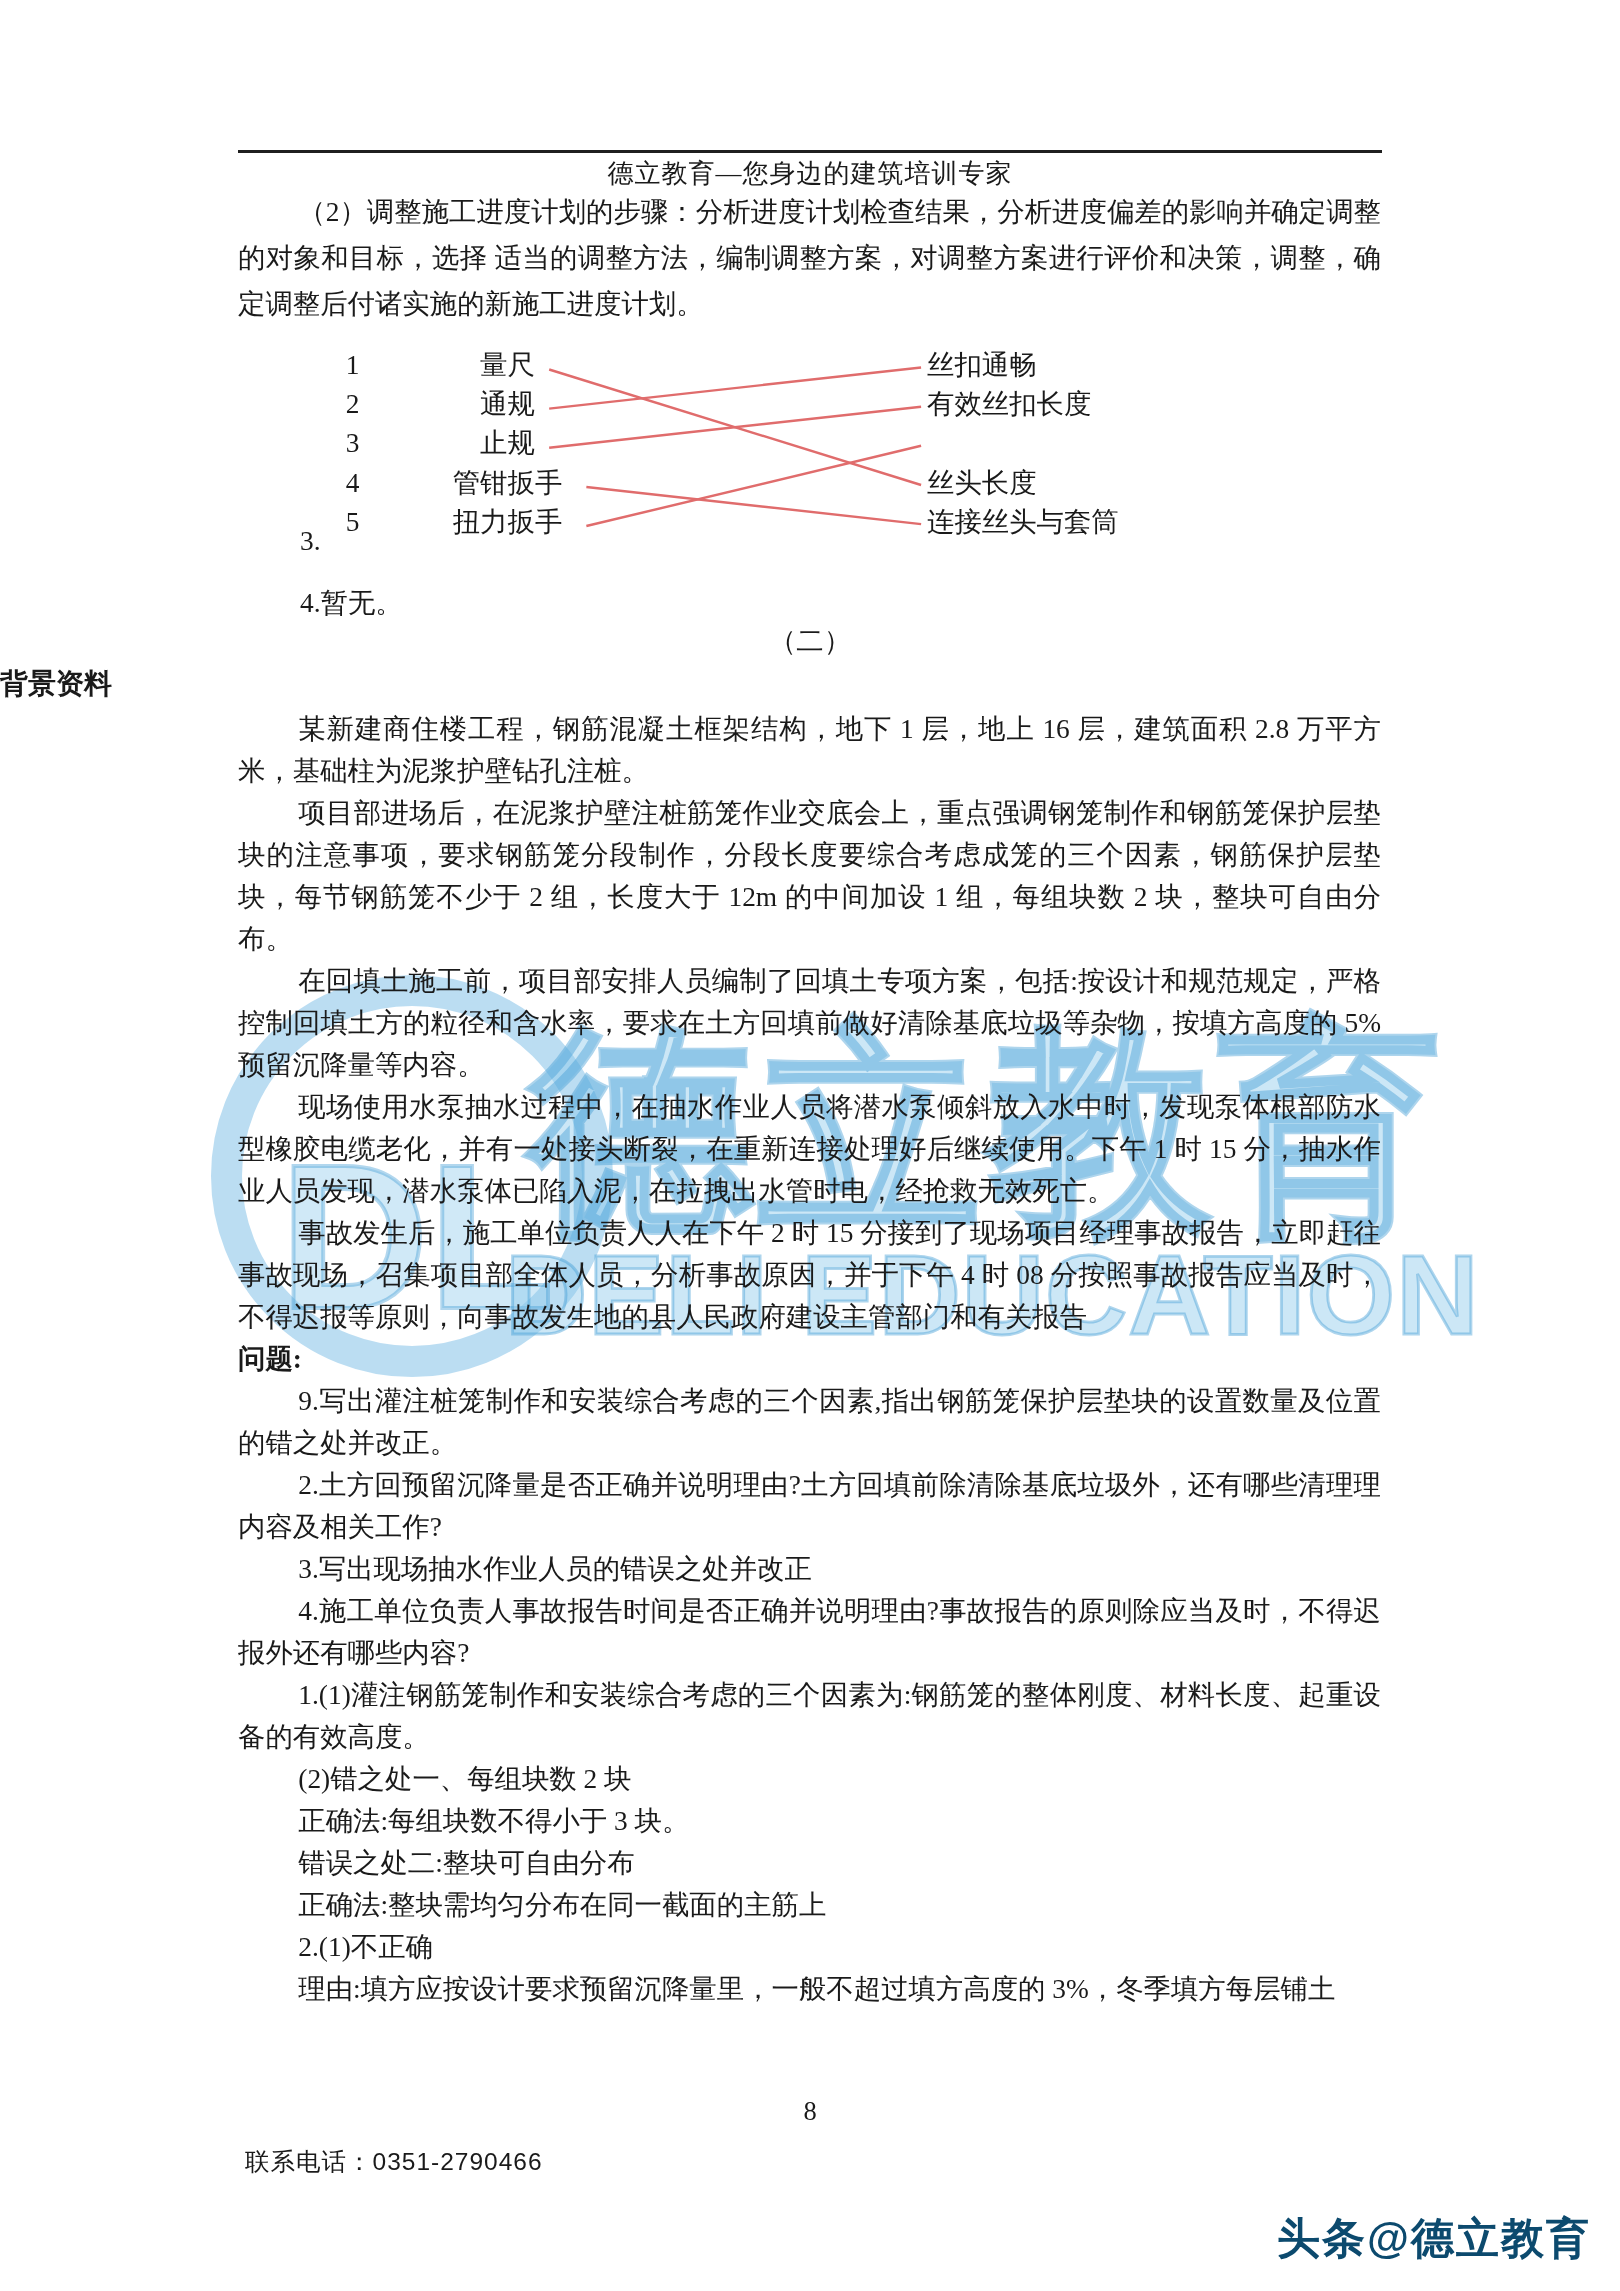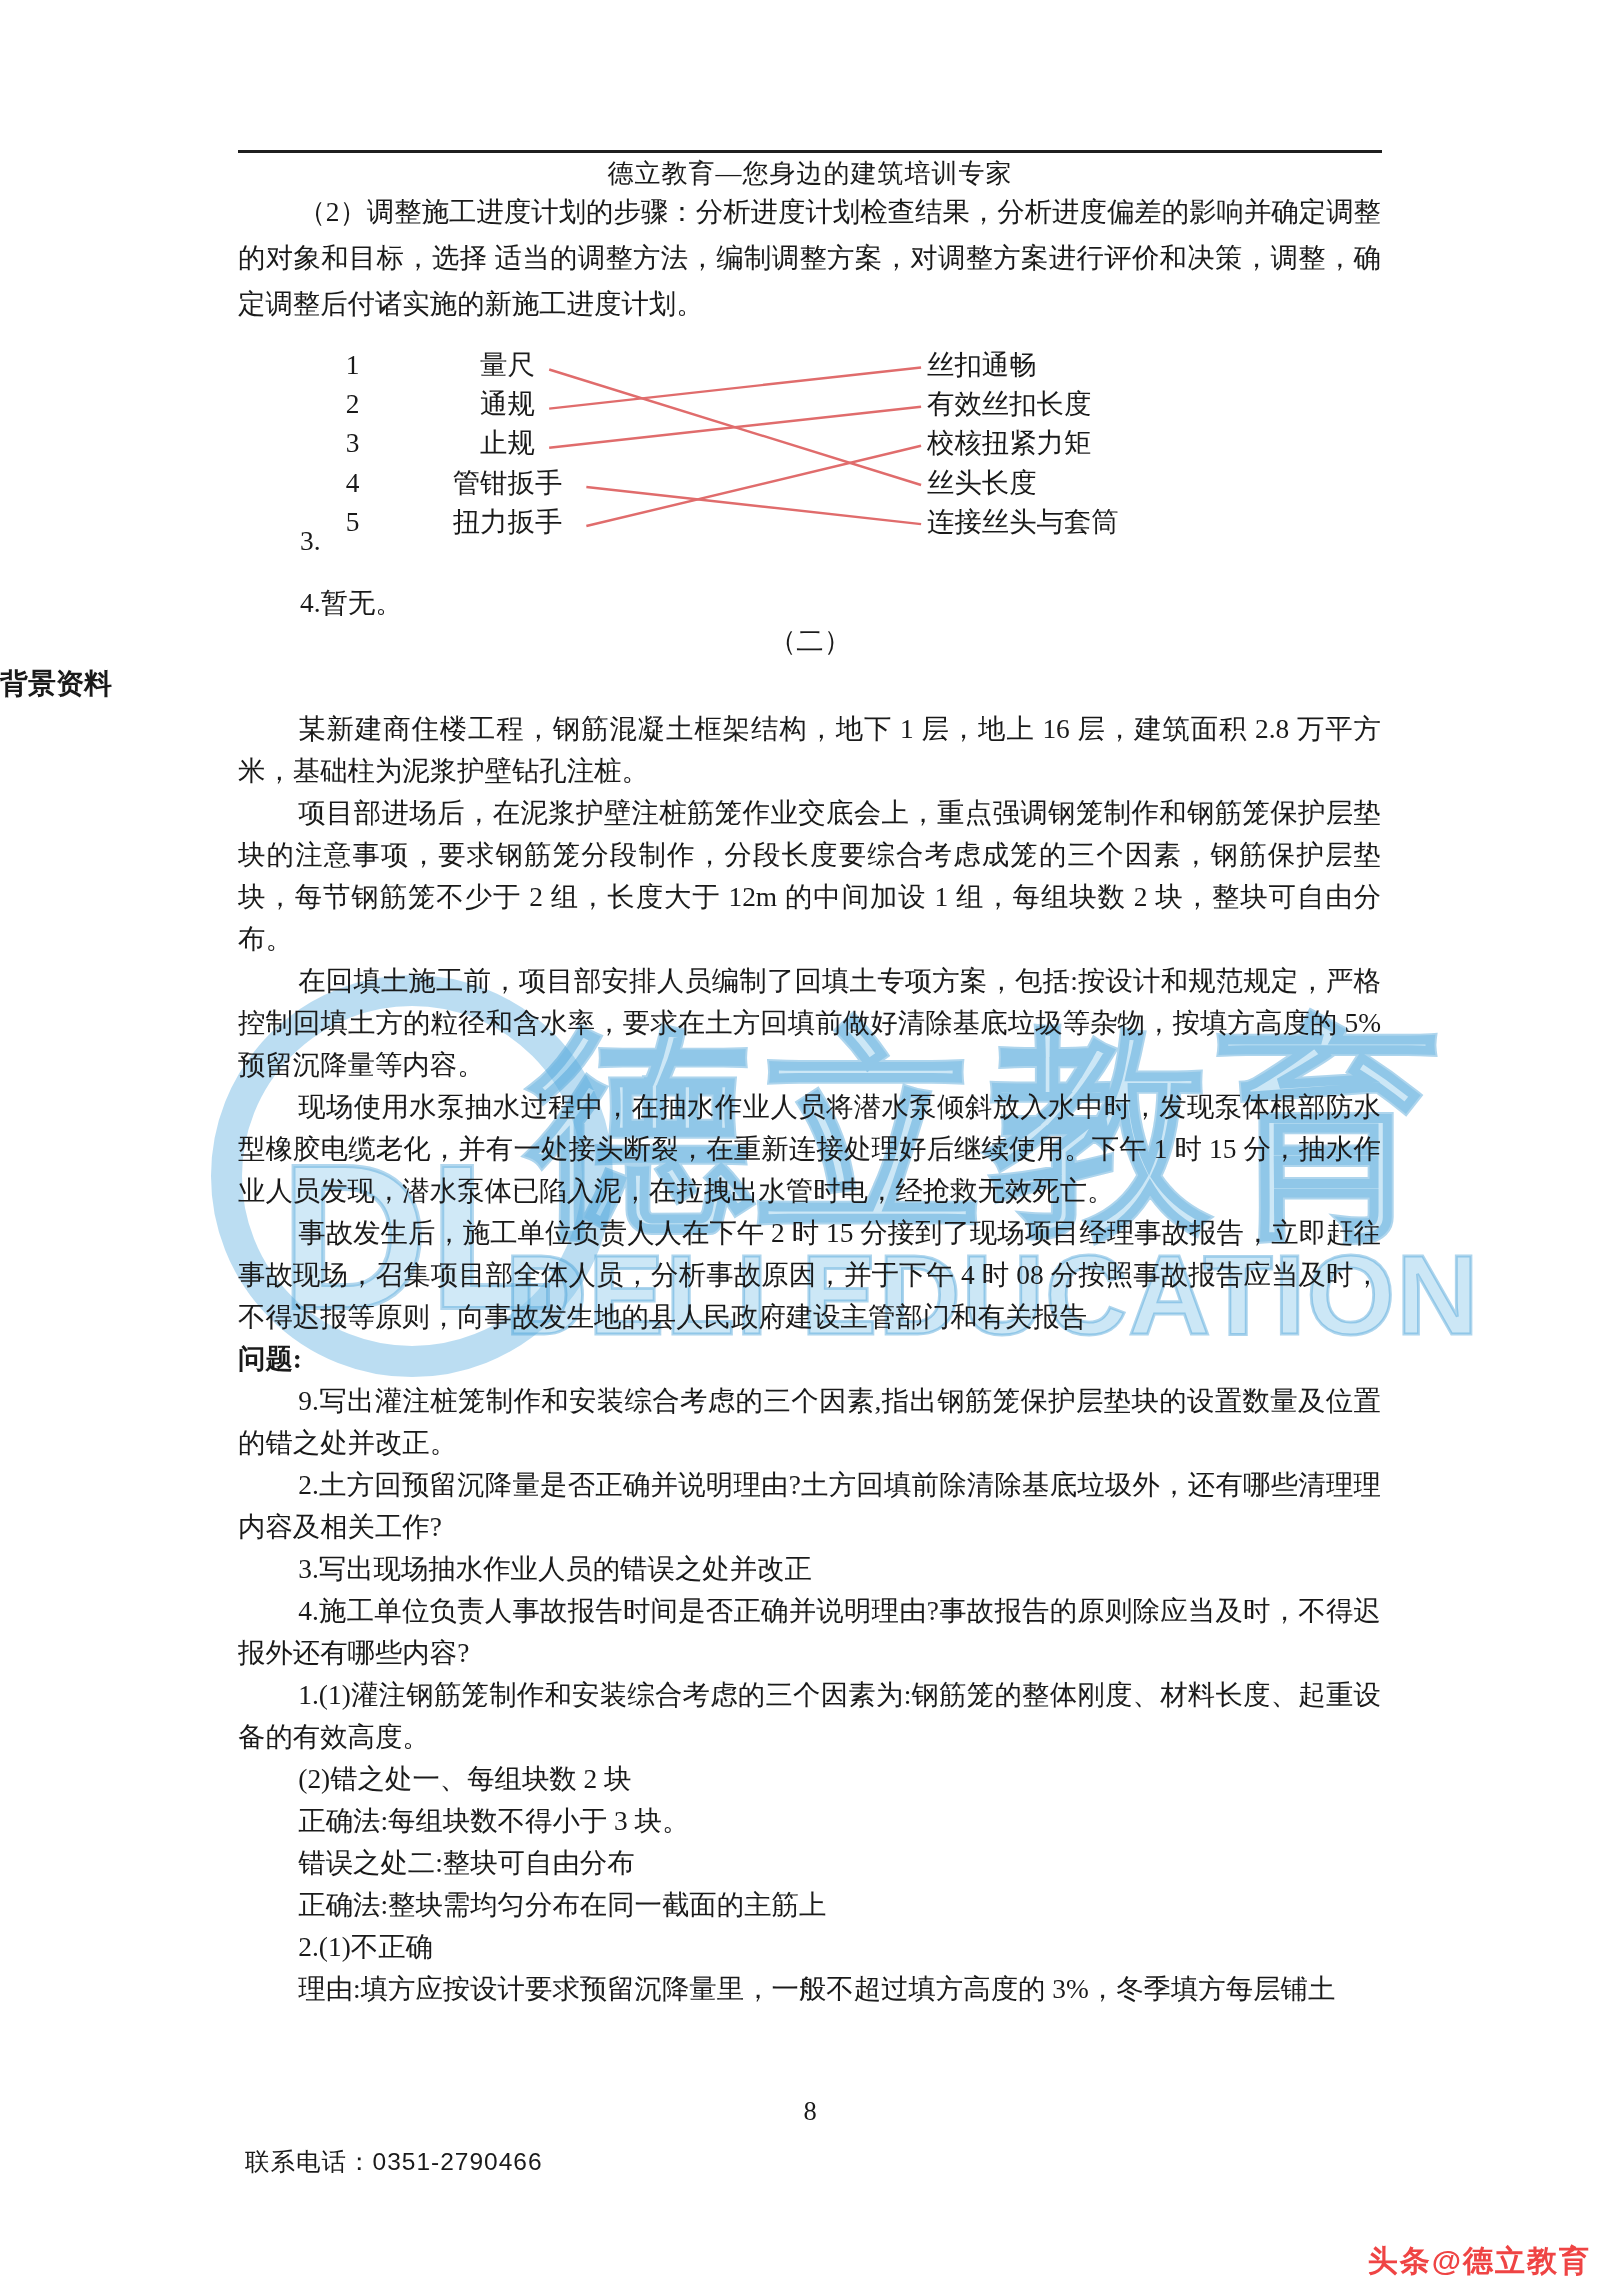--- a/index.html
+++ b/index.html
@@ -88,25 +88,24 @@
   .page-number{
     position:absolute;top:2096px;left:0;width:1620px;text-align:center;
     font-size:26.5px;z-index:1;
   }
   .footer-phone{
     position:absolute;top:2145px;left:245px;font-size:24.5px;z-index:1;
     font-family:"Liberation Sans","DejaVu Sans",sans-serif;
     letter-spacing:1px;
   }
   .toutiao-tag{
-    position:absolute;top:2210px;right:29px;font-size:30px;z-index:1;
+    position:absolute;top:2210px;right:29px;font-size:43px;z-index:1;
     font-family:"Liberation Sans","DejaVu Sans",sans-serif;
-    font-weight:900;color:#ef4444;letter-spacing:2px;
+    font-weight:900;color:#0c4a6e;letter-spacing:2px;
     text-shadow:2px 2px 0 rgba(255,255,255,0.85);
-    margin-top:31px;
   }
 </style>
 </head>
 <body>
 
 <div class="page">
 
   <div class="wm wm-ring"></div>
   <div class="wm wm-monogram">DL</div>
   <div class="wm wm-cn">德立教育</div>
@@ -134,21 +133,20 @@
             <span class="match-right">丝扣通畅</span>
           </div>
           <div class="match-row" style="top: 40px; left: 0px; width: 1620px;">
             <span class="match-num">2</span>
             <span class="match-left">通规</span>
             <span class="match-right">有效丝扣长度</span>
           </div>
           <div class="match-row" style="top: 79px; left: 0px; width: 1620px;">
             <span class="match-num">3</span>
             <span class="match-left">止规</span>
-            <span class="match-right">校核扭紧力矩</span>
           </div>
           <div class="match-row" style="top: 119px; left: 0px; width: 1620px;">
             <span class="match-num">4</span>
             <span class="match-left">管钳扳手</span>
             <span class="match-right">丝头长度</span>
           </div>
           <div class="match-row" style="top: 158px; left: 0px; width: 1620px;">
             <span class="match-num">5</span>
             <span class="match-left">扭力扳手</span>
             <span class="match-right">连接丝头与套筒</span>

